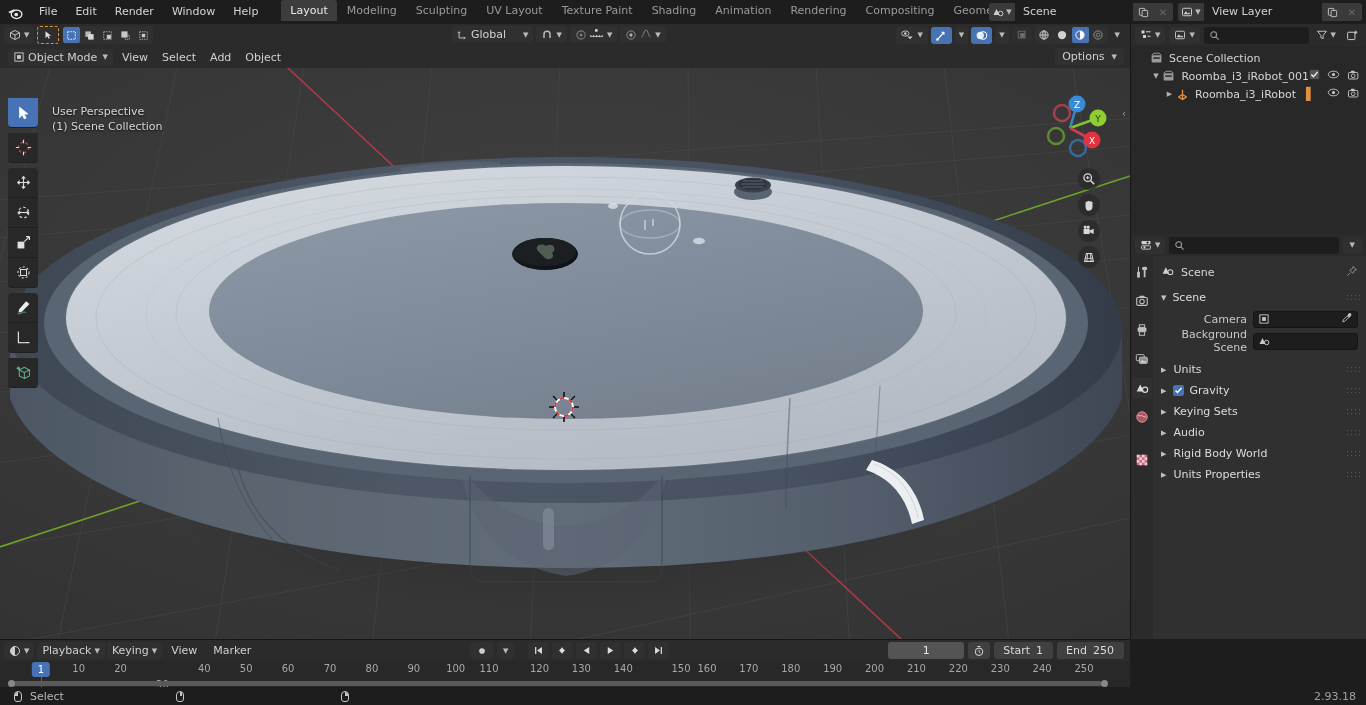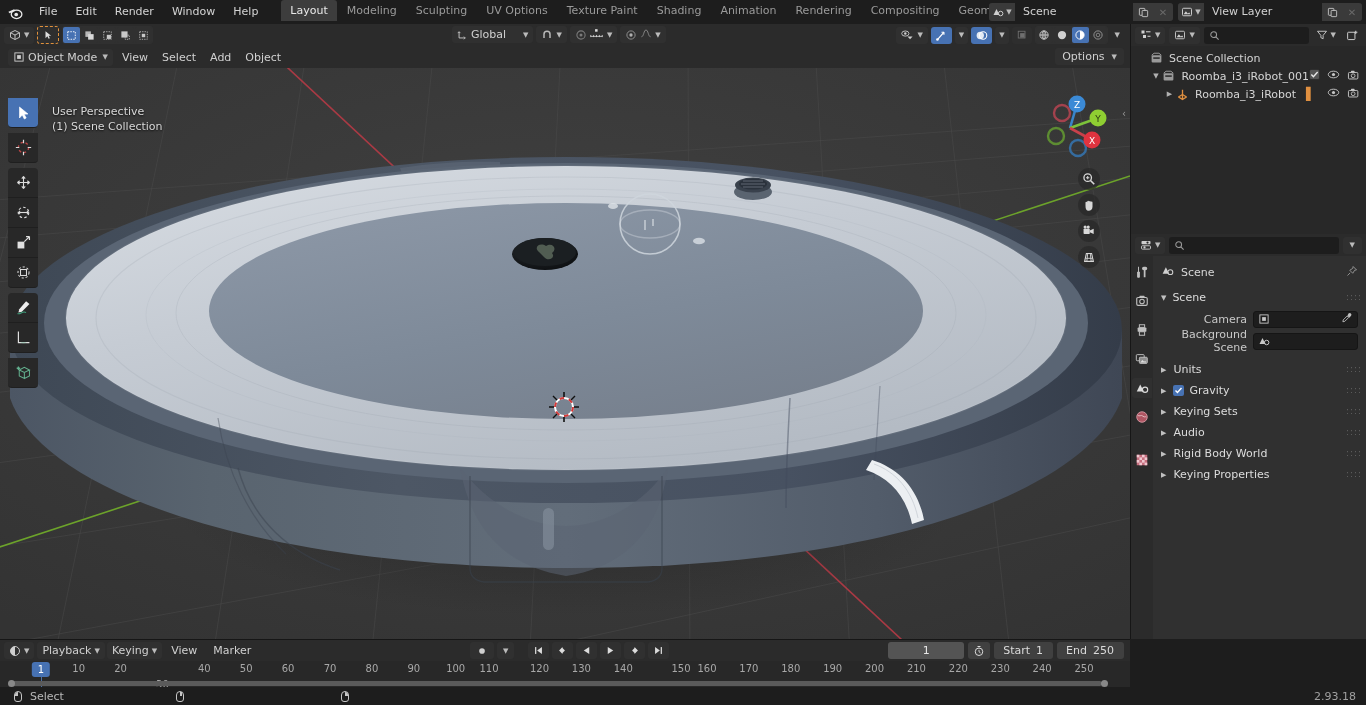--- a/index.html
+++ b/index.html
@@ -152,21 +152,21 @@
         <div class="menu-item">File</div>
         <div class="menu-item">Edit</div>
         <div class="menu-item">Render</div>
         <div class="menu-item">Window</div>
         <div class="menu-item">Help</div>
       </div>
     <div class="wsp-tabs" id="wsp">
         <div class="wsp-tab active">Layout</div>
         <div class="wsp-tab">Modeling</div>
         <div class="wsp-tab">Sculpting</div>
-        <div class="wsp-tab">UV Options</div>
+        <div class="wsp-tab">UV Layout</div>
         <div class="wsp-tab">Texture Paint</div>
         <div class="wsp-tab">Shading</div>
         <div class="wsp-tab">Animation</div>
         <div class="wsp-tab">Rendering</div>
         <div class="wsp-tab">Compositing</div>
         <div class="wsp-tab">Geometry Nodes</div>
         <div class="wsp-tab">Scripting</div>
       </div>
     <div class="wsp-plus">+</div>
 
@@ -911,21 +911,21 @@
             <span>Audio</span>
             <span class="grip">::::</span>
           </div>
           <div class="subpanel">
             <span class="tri" style="font-size: 7px; color: rgb(192, 192, 192);">▶</span>
             <span>Rigid Body World</span>
             <span class="grip">::::</span>
           </div>
           <div class="subpanel">
             <span class="tri" style="font-size: 7px; color: rgb(192, 192, 192);">▶</span>
-            <span>Keying Properties</span>
+            <span>Units Properties</span>
             <span class="grip">::::</span>
           </div>
         </div>
     </div>
   </div>
 
   <div class="timeline">
     <div class="tl-header">
       <div class="hbtn">
         <svg width="12" height="12" viewBox="0 0 16 16">

